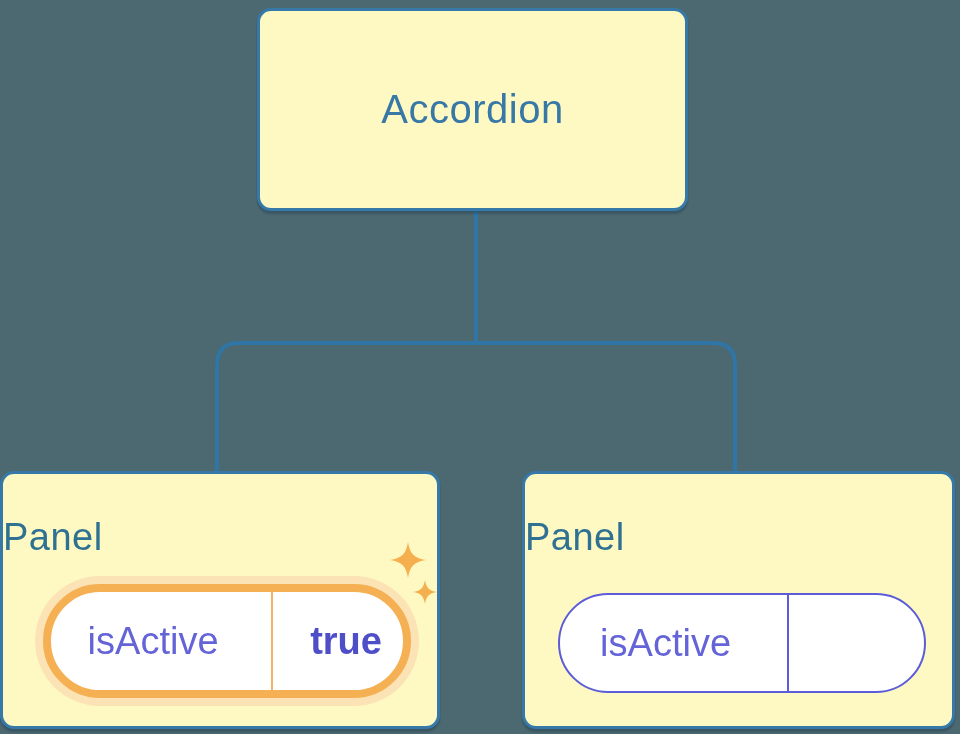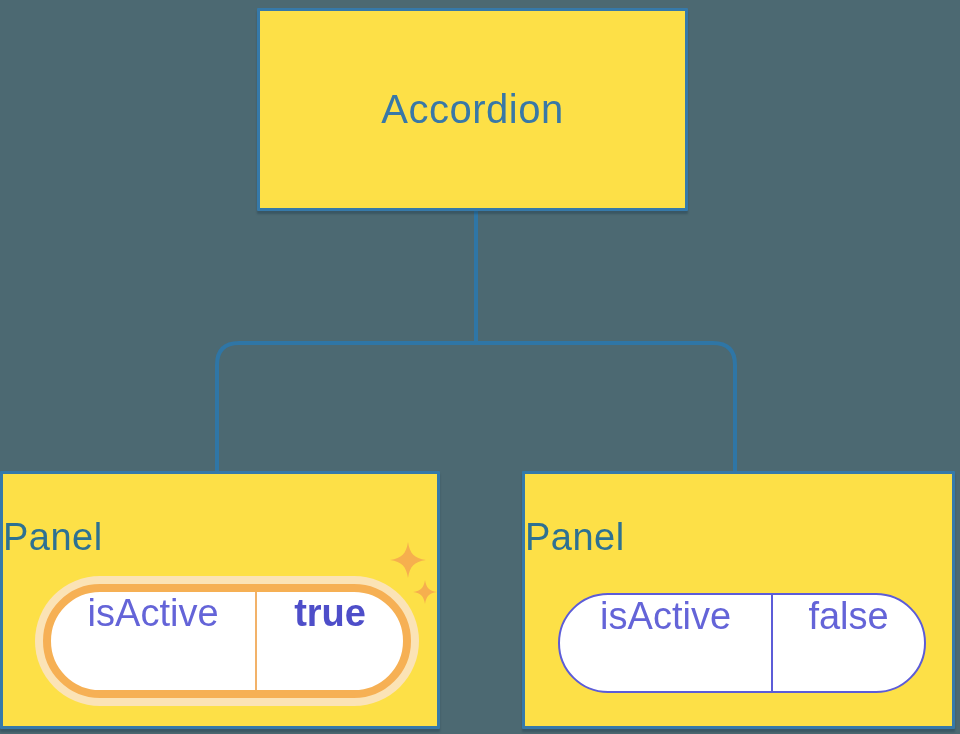--- a/index.html
+++ b/index.html
@@ -28,23 +28,23 @@
     height: 734px;
     background: var(--background);
   }
   .connectors {
     position: absolute;
     left: 0; top: 0;
     width: 960px; height: 734px;
   }
   .card {
     position: absolute;
-    background: #fde047;
+    background: #fef9c3;
     border: 3px solid var(--card-border);
-    border-radius: 1px;
+    border-radius: 14px;
     box-shadow: 0 3px 2px rgba(10, 40, 60, 0.28);
   }
   .root-card {
     left: 257px; top: 8px;
     width: 431px; height: 203px;
     display: flex;
     align-items: center;
     justify-content: center;
   }
   .root-label {
@@ -68,22 +68,23 @@
     text-align: left;
     font-size: 38px;
     font-weight: 500;
     color: var(--panel-title);
     letter-spacing: 0.5px;
   }
   .pill {
     position: absolute;
     background: #ffffff;
     display: flex;
-    align-items: flex-start;
+    align-items: center;
     overflow: hidden;
+    gap: 16px;
   }
   .pill-active {
     left: 40px; top: 110px;
     width: 368px; height: 114px;
     border: 8px solid var(--pill-border-active);
     border-radius: 70px;
     box-shadow: 0 0 0 8px var(--pill-glow-active);
   }
   .pill-inactive {
     left: 33px; top: 119px;
@@ -146,17 +147,16 @@
       <path d="M44 38 C45.4 46 48 48.6 56 50 C48 51.4 45.4 54 44 62 C42.6 54 40 51.4 32 50 C40 48.6 42.6 46 44 38 Z"></path>
     </svg>
   </div>
 
   <div class="card panel-card-right">
     <div class="panel-title">Panel</div>
 
     <div class="pill pill-inactive">
       <div class="pill-cell cell-name">isActive</div>
       <div class="pill-divider"></div>
-      <div class="pill-cell cell-value">false</div>
     </div>
   </div>
 
 </div>
 
 </body></html>

